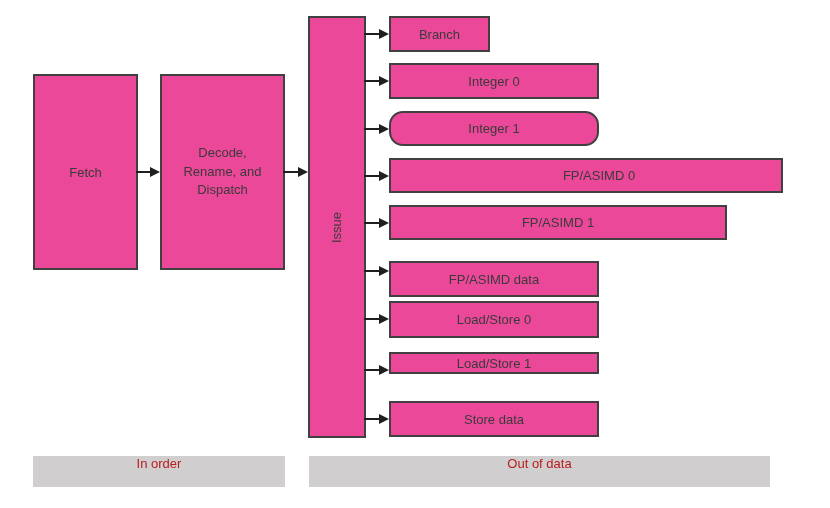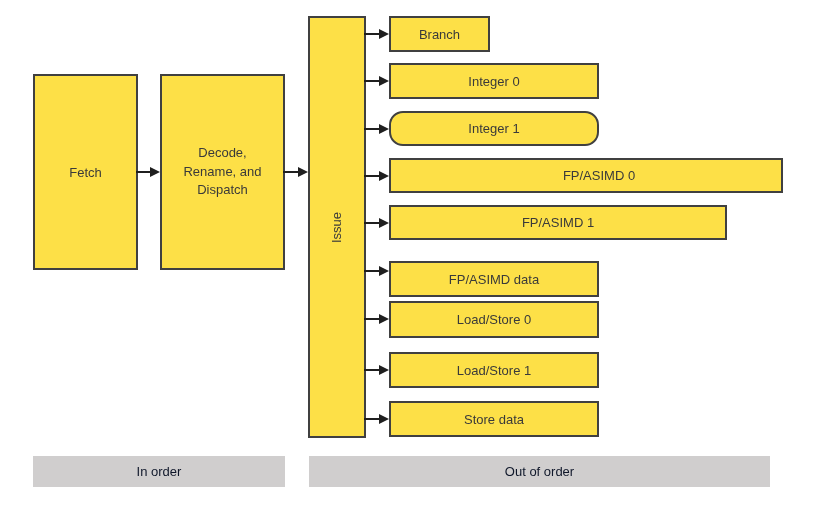--- a/index.html
+++ b/index.html
@@ -7,62 +7,62 @@
     position:relative;
     width:830px;height:508px;
     background:#ffffff;
     font-family:"Liberation Sans", sans-serif;
     font-size:13px;
     color:#3a3a3a;
     overflow:hidden;
   }
   .box{
     position:absolute;
-    background:#fde047;
+    background:#ec4899;
     border:2px solid #404040;
     box-sizing:border-box;
     display:flex;align-items:center;justify-content:center;
     text-align:center;
   }
   
   .fetch{left:33px;top:74px;width:105px;height:196px;}
   .decode{left:160px;top:74px;width:125px;height:196px;}
   .decode span{display:block;width:94px;line-height:1.45;}
   .issue{left:308px;top:16px;width:58px;height:422px;}
   .vtext{transform:rotate(-90deg);white-space:nowrap;}
   
   .exec{left:389px;}
   .e0{top:16px;width:101px;height:36px;}
   .e1{top:63px;width:210px;height:36px;}
   .e2{top:111px;width:210px;height:35px;border-radius:14px;}
   .e3{top:158px;width:394px;height:35px;padding-left:26px;}
   .e4{top:205px;width:338px;height:35px;}
   .e5{top:253px;width:210px;height:36px;margin-top:8px;}
   .e6{top:301px;width:210px;height:37px;}
-  .e7{top:352px;width:210px;height:36px;}
+  .e7{top:352px;width:210px;height:22px;}
   .e8{top:401px;width:210px;height:36px;}
   
   .arrow{position:absolute;height:10px;}
   .arrow::before{
     content:"";position:absolute;left:0;right:8px;top:4px;height:2px;background:#1f1f1f;
   }
   .arrow::after{
     content:"";position:absolute;right:0;top:0;width:0;height:0;
     border-left:10px solid #1f1f1f;border-top:5px solid transparent;border-bottom:5px solid transparent;
   }
   .a-fd{left:136px;top:167px;width:24px;}
   .a-di{left:283px;top:167px;width:25px;}
   .a-issue{left:364px;width:25px;}
   .ar0{top:29px;}.ar1{top:76px;}.ar2{top:124px;}.ar3{top:171px;}.ar4{top:218px;}
   .ar5{top:266px;}.ar6{top:314px;}.ar7{top:365px;}.ar8{top:414px;}
   
   .bar{
     position:absolute;top:456px;height:31px;
-    background:#d0cece;color:#0f172a;
-    display:flex;align-items:center;justify-content:center;
+    background:#d0cece;color:#b91c1c;
+    display:flex;justify-content:center;
   }
   .bar-in{left:33px;width:252px;}
   .bar-out{left:309px;width:461px;}
 </style>
 </head>
 <body>
 
 <div class="canvas">
 
   <div class="box fetch">
@@ -116,16 +116,16 @@
     <span>Load/Store 1</span>
   </div>
   <div class="box exec e8">
     <span>Store data</span>
   </div>
 
   <div class="bar bar-in">
     <span>In order</span>
   </div>
   <div class="bar bar-out">
-    <span>Out of order</span>
+    <span>Out of data</span>
   </div>
 
 </div>
 
 </body></html>

